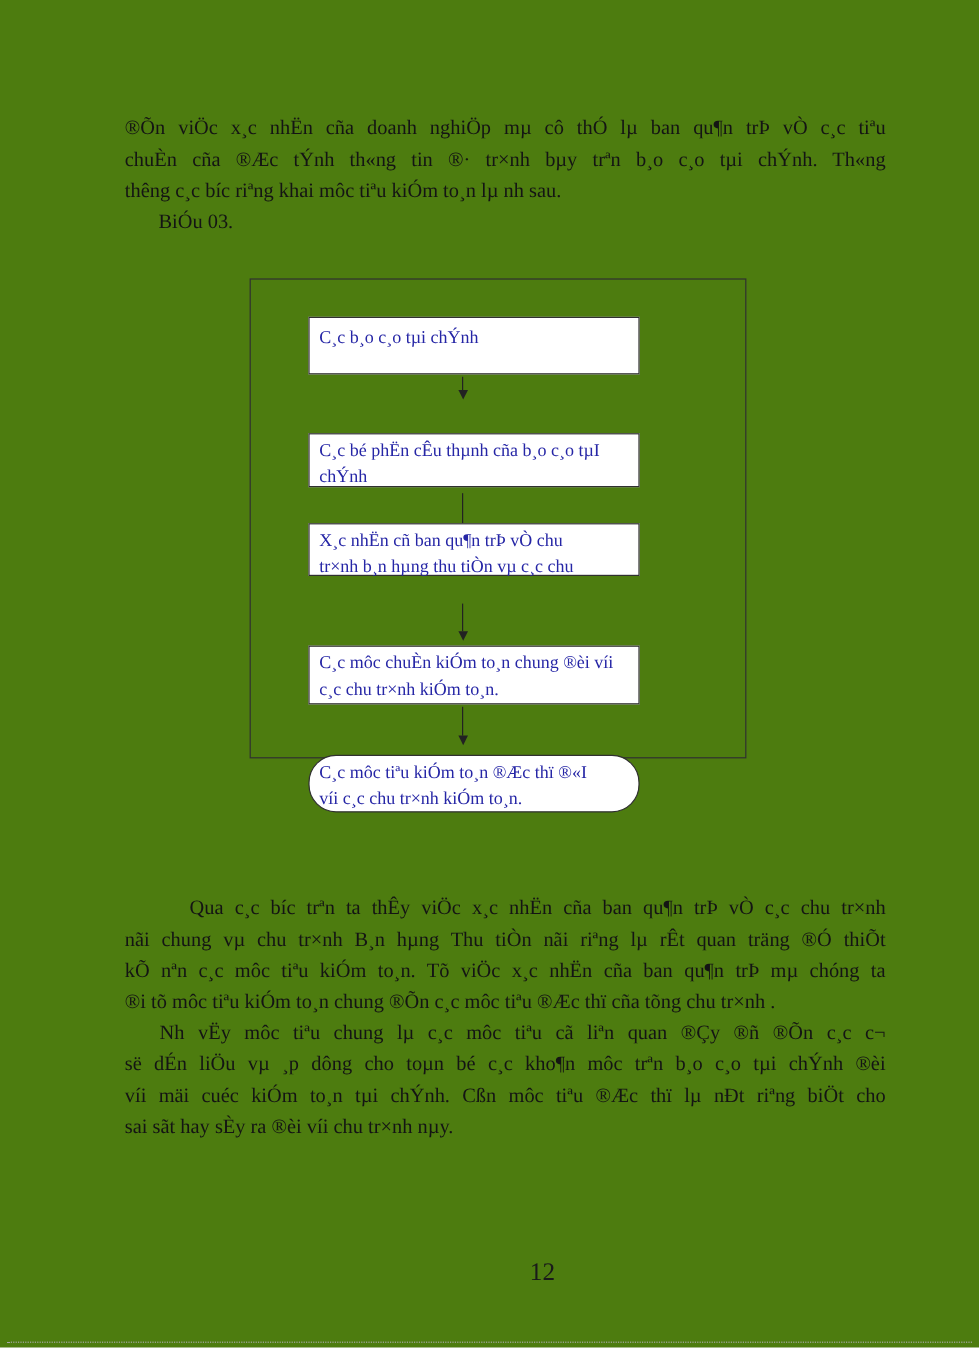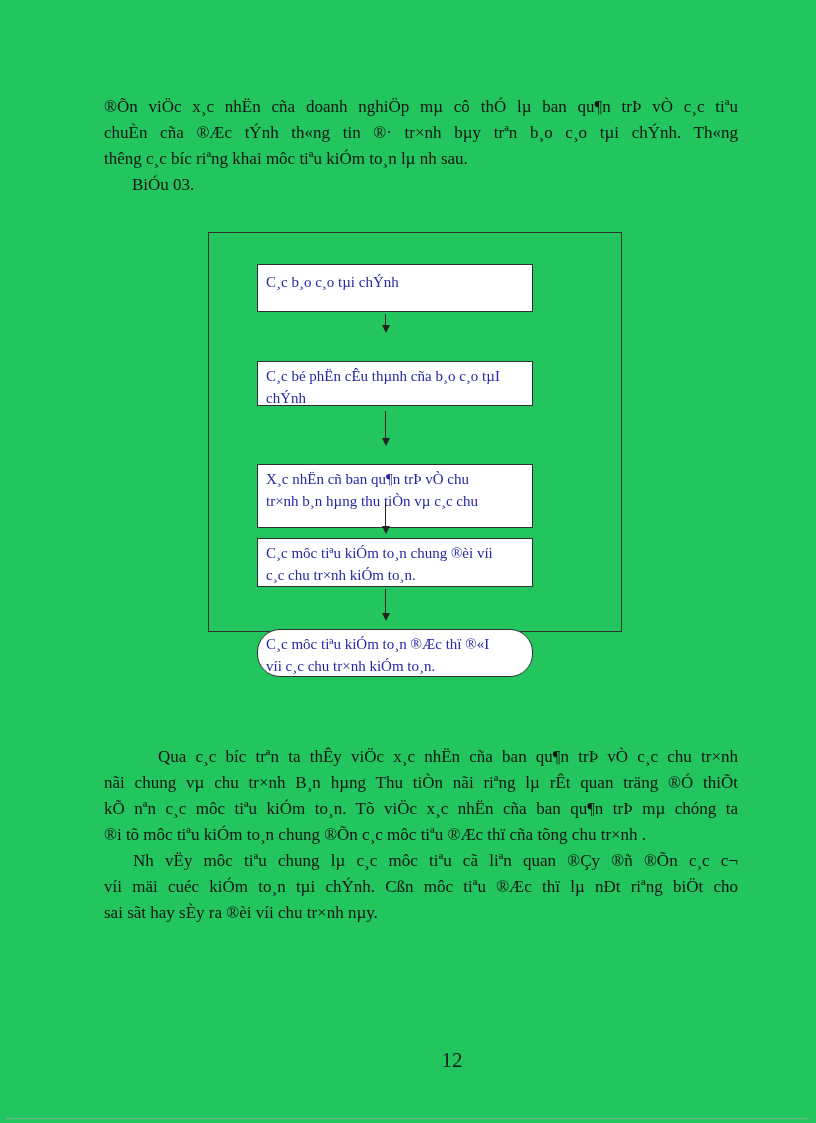--- a/index.html
+++ b/index.html
@@ -1,20 +1,20 @@
 <!DOCTYPE html>
 <html style="--box-text: #2626a6; --body-text: #141414; --rule-color: #a8a8a8;"><head>
 <meta charset="utf-8">
 <style>
   html,body{margin:0;padding:0;background:#e8e8e8;}
   .page{
     position:relative;
     width:816px;height:1123px;
     margin:0 auto;
-    background:#22c55e;
+    background:#4d7c0f;
     overflow:hidden;
     font-family:"Liberation Serif","DejaVu Serif",serif;
     color:var(--body-text,#141414);
   }
   
   .tblock{position:absolute;left:104px;width:634px;}
   .ln{
     height:26px;line-height:26px;
     font-size:17px;
     text-align:justify;text-align-last:justify;
@@ -33,21 +33,21 @@
   .dbox{
     position:absolute;left:49px;width:276px;box-sizing:border-box;
     border:1.5px solid #303030;background:#ffffff;
     color:var(--box-text,#2626a6);
     font-size:15px;
     padding:3px 6px 0 8px;
   }
   .bln{line-height:22px;height:22px;white-space:nowrap;}
   .b1{top:32px;height:48px;padding-top:6px;}
   .b2{top:129px;height:45px;}
-  .b3{top:232px;height:64px;}
+  .b3{top:204px;height:44px;}
   .b4{top:306px;height:49px;}
   .b5{top:397px;height:48px;border-radius:23px;}
   .arrow{position:absolute;left:173px;width:9px;}
   .a1{top:82px;height:19px;}
   .a2{top:179px;height:35px;}
   .a3{top:271px;height:31px;}
   .a4{top:357px;height:32px;}
   .shaft{width:1.5px;background:#222;margin:0 auto;}
   .a1 .shaft{height:11px;}
   .a2 .shaft{height:27px;}
@@ -108,41 +108,42 @@
       <div class="bln">X¸c nhËn cñ ban qu¶n trÞ vÒ chu</div>
       <div class="bln">tr×nh b¸n hµng thu tiÒn vµ c¸c chu</div>
     </div>
 
     <div class="arrow a3">
       <div class="shaft"></div>
       <div class="head"></div>
     </div>
 
     <div class="dbox b4">
-      <div class="bln">C¸c môc tiªu kiÓm to¸n chung ®èi víi</div>
+      <div class="bln">C¸c môc chuÈn kiÓm to¸n chung ®èi víi</div>
       <div class="bln">c¸c chu tr×nh kiÓm to¸n.</div>
     </div>
 
     <div class="arrow a4">
       <div class="shaft"></div>
       <div class="head"></div>
     </div>
 
     <div class="dbox b5">
       <div class="bln">C¸c môc tiªu kiÓm to¸n ®Æc thï ®«I</div>
       <div class="bln">víi c¸c chu tr×nh kiÓm to¸n.</div>
     </div>
   </div>
 
   <div class="tblock" style="top:744px;">
     <div class="ln ind-p2">Qua c¸c bíc trªn ta thÊy viÖc x¸c nhËn cña ban qu¶n trÞ vÒ c¸c chu tr×nh</div>
     <div class="ln">nãi chung vµ chu tr×nh B¸n hµng Thu tiÒn nãi riªng lµ rÊt quan träng ®Ó thiÕt</div>
     <div class="ln">kÕ nªn c¸c môc tiªu kiÓm to¸n. Tõ viÖc x¸c nhËn cña ban qu¶n trÞ mµ chóng ta</div>
     <div class="ln last">®i tõ môc tiªu kiÓm to¸n chung ®Õn c¸c môc tiªu ®Æc thï cña tõng chu tr×nh .</div>
     <div class="ln ind-p3">Nh vËy môc tiªu chung lµ c¸c môc tiªu cã liªn quan ®Çy ®ñ ®Õn c¸c c¬</div>
+    <div class="ln">së dÉn liÖu vµ ¸p dông cho toµn bé c¸c kho¶n môc trªn b¸o c¸o tµi chÝnh ®èi</div>
     <div class="ln">víi mäi cuéc kiÓm to¸n tµi chÝnh. Cßn môc tiªu ®Æc thï lµ nÐt riªng biÖt cho</div>
     <div class="ln last">sai sãt hay sÈy ra ®èi víi chu tr×nh nµy.</div>
   </div>
 
   <div class="pagenum">12</div>
 
   <div class="footer-rule"></div>
 
 </div>
 

